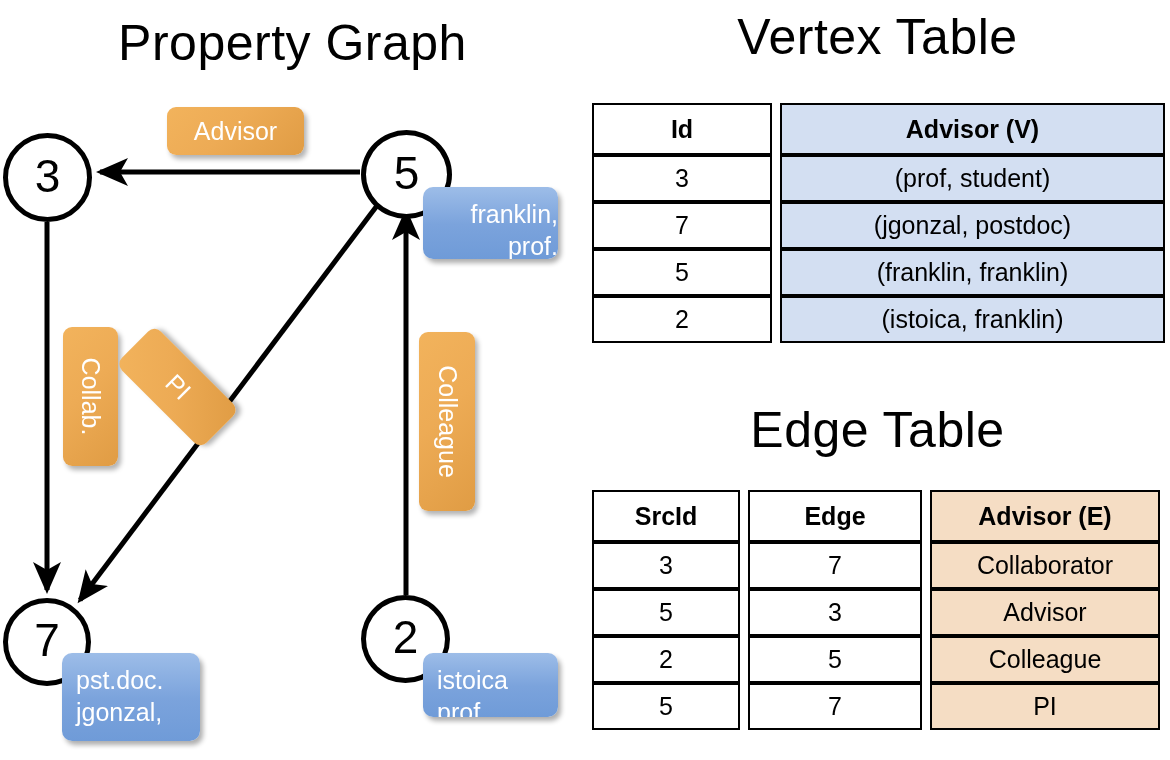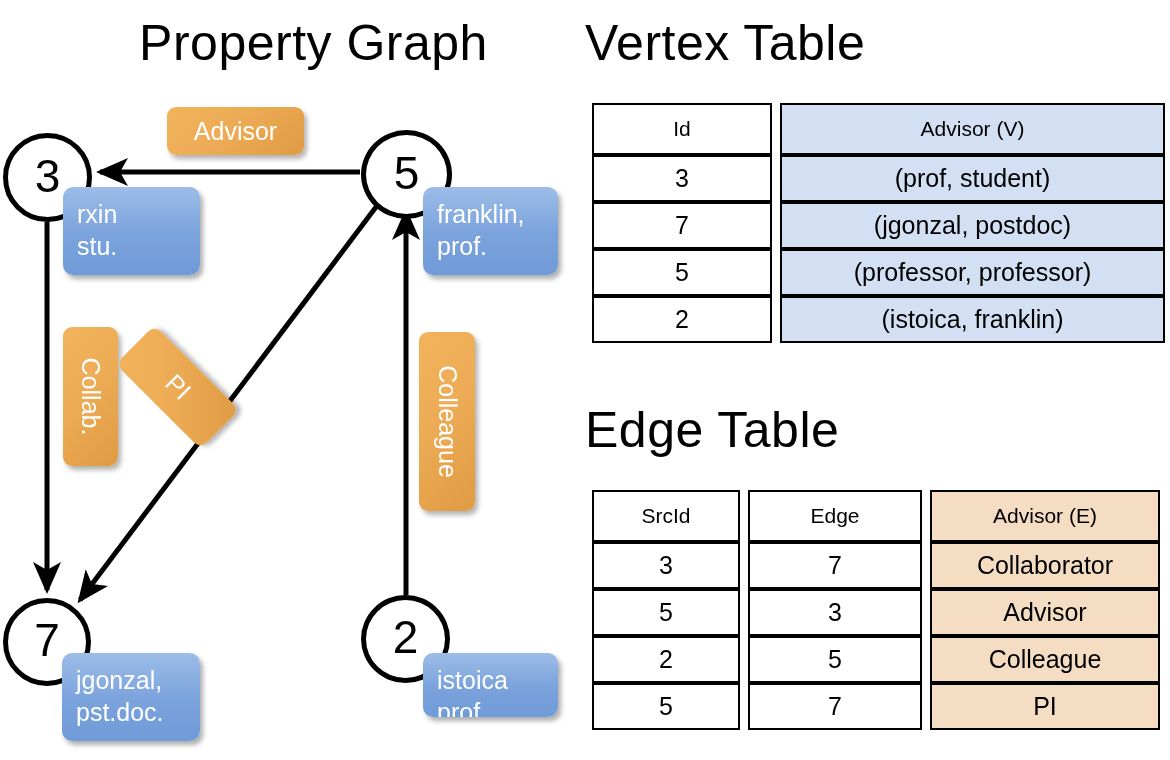--- a/index.html
+++ b/index.html
@@ -20,23 +20,23 @@
   .title {
     position: absolute;
     font-family: "Liberation Sans", sans-serif;
     font-weight: 300;
     font-size: 50px;
     line-height: 1;
     color: #000000;
     white-space: nowrap;
     letter-spacing: 0.5px;
   }
-  #title-property-graph { left: 0;   top: 18px;  width: 585px; text-align: center; padding-left: 21px; }
-  #title-vertex-table   { left: 585px; top: 18px;  width: 585px; }
-  #title-edge-table     { left: 585px; top: 405px; width: 585px; }
+  #title-property-graph { left: 0;   top: 18px;  width: 585px; text-align: center; }
+  #title-vertex-table   { left: 585px; top: 12px;  width: 585px; text-align: center; }
+  #title-edge-table     { left: 585px; top: 405px; width: 585px; text-align: center; }
 
   
   #graph-panel {
     position: absolute;
     left: 0; top: 0;
     width: 585px; height: 760px;
   }
   #graph-edges {
     position: absolute;
     left: 0; top: 0;
@@ -113,22 +113,22 @@
     font-weight: 300;
     font-size: 25px;
     color: #000000;
     text-align: center;
     padding: 0;
     height: 47px;
     background: #ffffff;
     box-sizing: border-box;
   }
   .dtable th {
-    font-weight: normal;
-    font-size: 21px;
+    font-weight: bold;
+    font-size: 25px;
     height: 52px;
   }
   .gapcol { border: none !important; background: transparent !important; width: 8px; }
   .v-prop  { background: #d3dff2 !important; }
   .e-prop  { background: #f5ddc4 !important; }
 </style>
 </head>
 <body>
 
 <div class="title" id="title-property-graph">Property Graph</div>
@@ -159,31 +159,27 @@
   <div class="node-circle" style="left:361px; top:130px; width:91px; height:89px;">
     <span>5</span>
   </div>
   <div class="node-circle" style="left:3px; top:598px; width:88px; height:88px;">
     <span>7</span>
   </div>
   <div class="node-circle" style="left:361px; top:595px; width:89px; height:88px;">
     <span>2</span>
   </div>
 
-  <div class="prop-box" style="left:63px; top:187px; width:137px; height:88px;">
-    <span class="ln">rxin</span>
-    <span class="ln">stu.</span>
-  </div>
-  <div class="prop-box" style="left:423px; top:187px; width:135px; height:88px;">
+  <div class="prop-box" style="left:423px; top:187px; width:135px; height:72px;text-align:right;">
     <span class="ln">franklin,</span>
     <span class="ln">prof.</span>
   </div>
   <div class="prop-box" style="left:62px; top:653px; width:138px; height:88px;">
+    <span class="ln">pst.doc.</span>
     <span class="ln">jgonzal,</span>
-    <span class="ln">pst.doc.</span>
   </div>
   <div class="prop-box" style="left:423px; top:653px; width:135px; height:64px;">
     <span class="ln">istoica</span>
     <span class="ln">prof.</span>
   </div>
 
   <div class="edge-chip" style="left:167px; top:107px; width:137px; height:48px;">
     <span class="lbl">Advisor</span>
   </div>
 
@@ -220,21 +216,21 @@
       <td class="v-prop">(prof, student)</td>
     </tr>
     <tr>
       <td>7</td>
       <td class="gapcol"></td>
       <td class="v-prop">(jgonzal, postdoc)</td>
     </tr>
     <tr>
       <td>5</td>
       <td class="gapcol"></td>
-      <td class="v-prop">(professor, professor)</td>
+      <td class="v-prop">(franklin, franklin)</td>
     </tr>
     <tr>
       <td>2</td>
       <td class="gapcol"></td>
       <td class="v-prop">(istoica, franklin)</td>
     </tr>
   </tbody>
 </table>
 
 <table class="dtable" id="edge-table" style="left:592px; top:490px; width:568px;">

